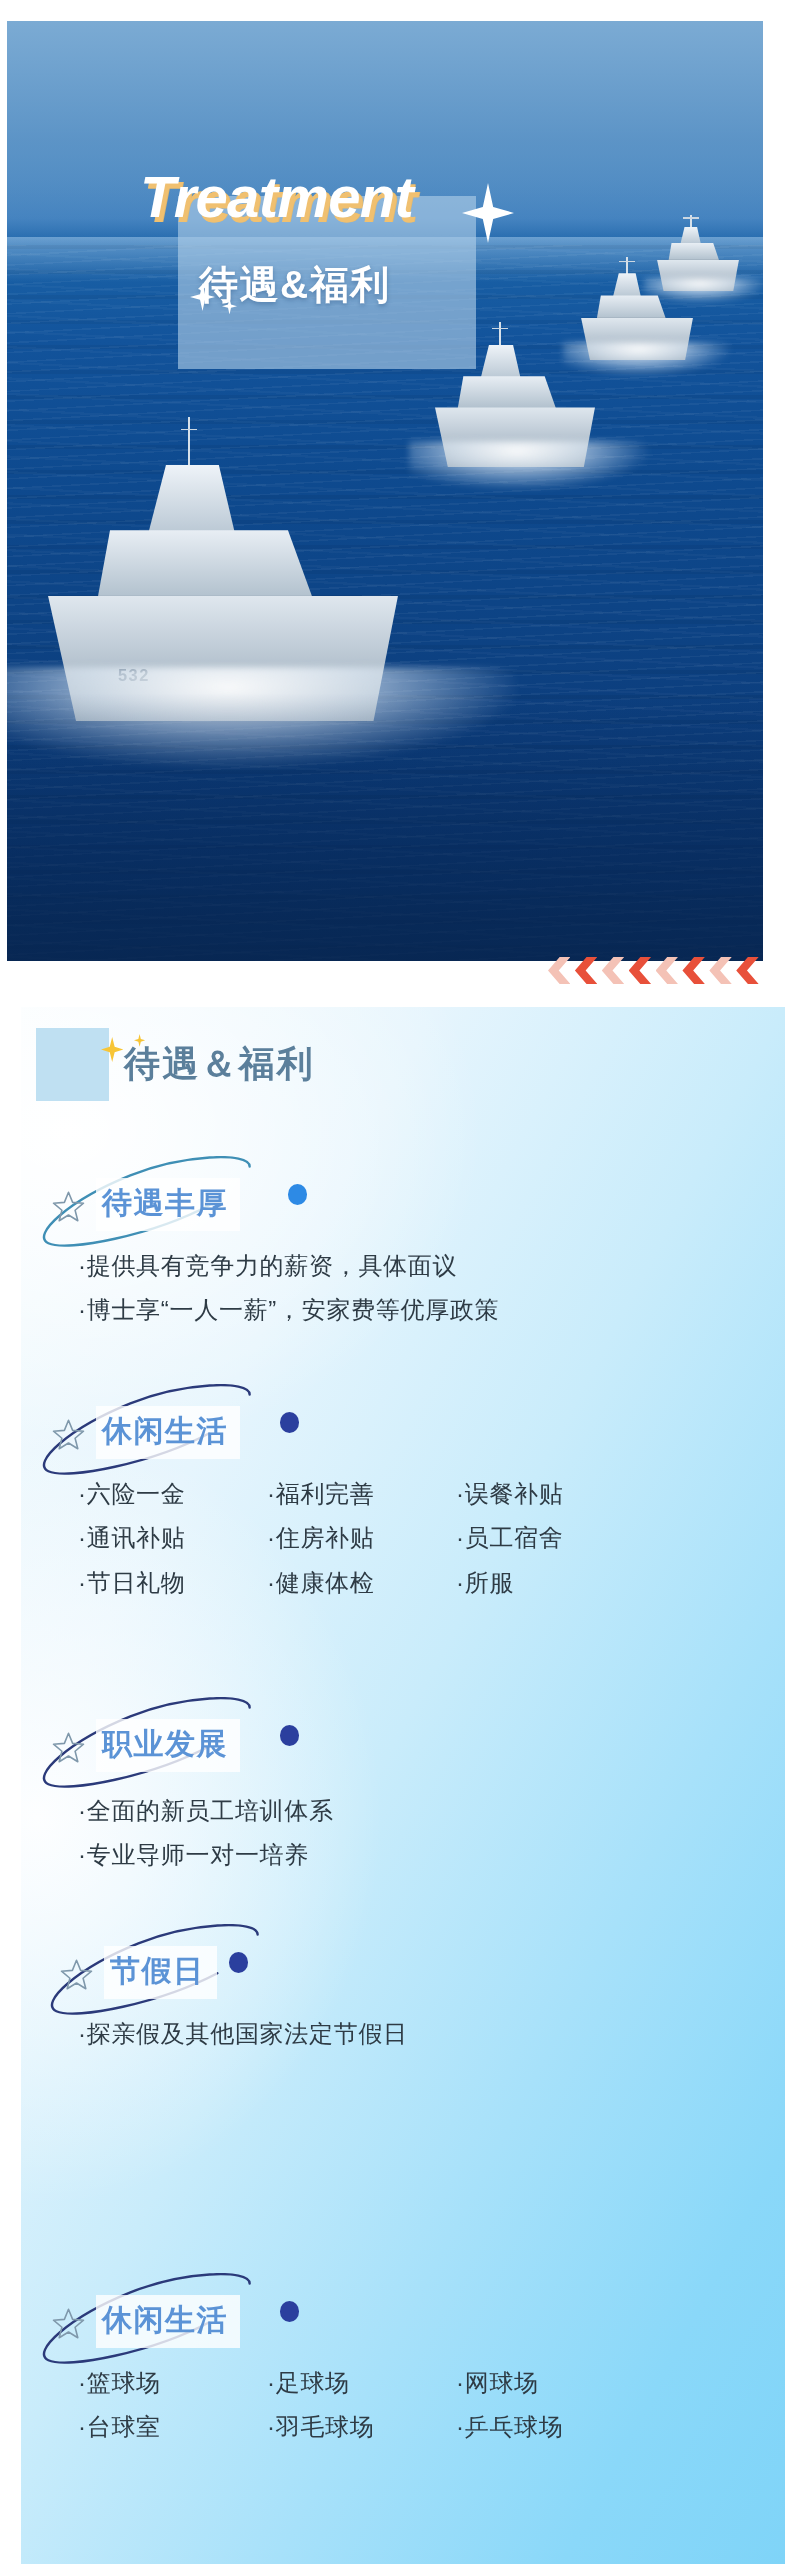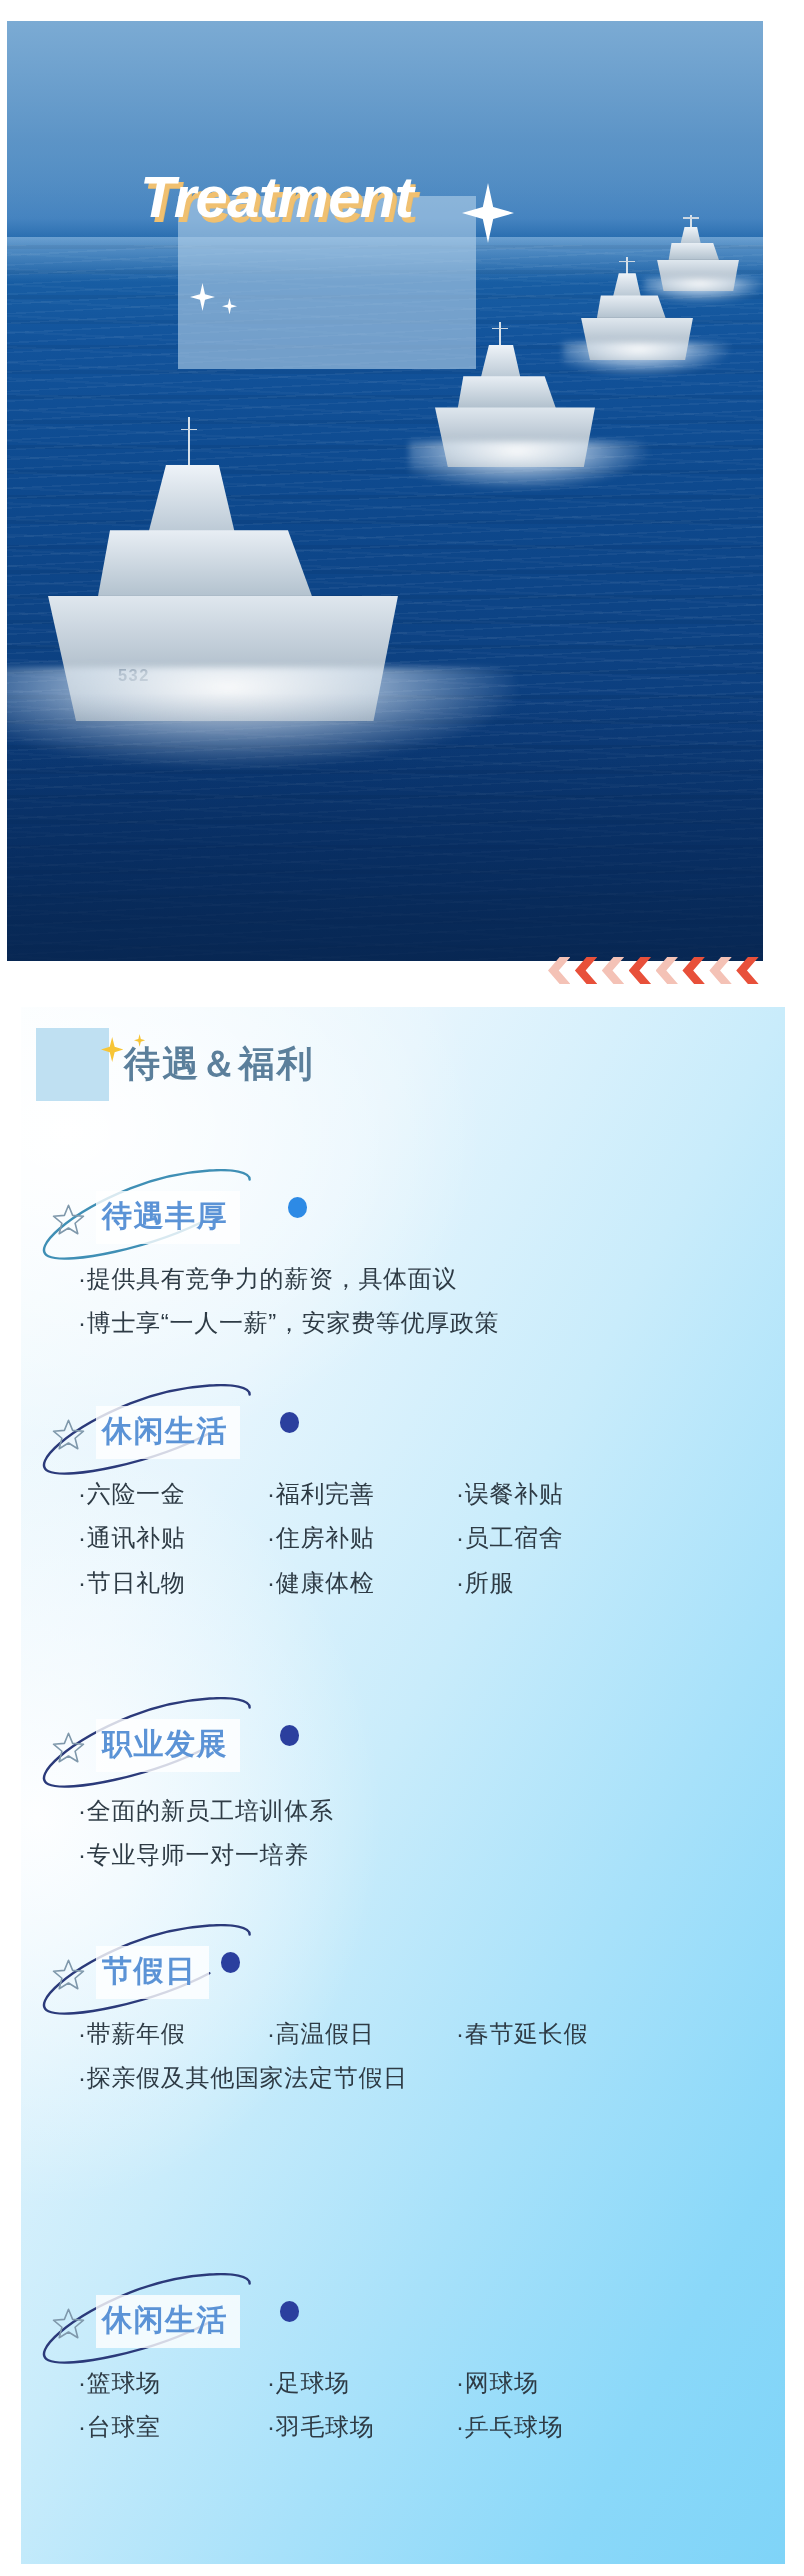--- a/index.html
+++ b/index.html
@@ -221,41 +221,42 @@
     <div class="wake"></div>
   </div>
 
   <div class="darkbottom"></div>
 
   <div class="hero-title-box"></div>
   <div class="spark big"></div>
   <div class="hero-en">Treatment</div>
   <div class="spark mid"></div>
   <div class="spark small"></div>
+  <div class="hero-cn">待遇&amp;福利</div>
 </div>
 
 <div class="chevrons" id="chev-strip">
     <div class="chev pale"></div>
     <div class="chev"></div>
     <div class="chev pale"></div>
     <div class="chev"></div>
     <div class="chev pale"></div>
     <div class="chev"></div>
     <div class="chev pale"></div>
     <div class="chev"></div>
   </div>
 
 <div class="card">
   <div class="sec-head-sq"></div>
   <div class="gold g1"></div>
   <div class="gold g2"></div>
   <div class="sec-head-txt">待遇＆福利</div>
 
   <div id="blocks-root">
-      <div class="block" style="top: 178px; text-decoration: underline;">
+      <div class="block" style="top: 165px; text-decoration: underline;">
         <div class="btitle-wrap">
           <div class="swoosh"><svg viewBox="0 0 330 122" width="246" height="91" fill="none">
               <path d="M300 14 C300 -6 210 -2 140 26 C58 59 6 106 30 117 C56 129 170 106 246 66" stroke="#3f8fb5" stroke-width="3.2" stroke-linecap="round" fill="none"></path>
             </svg></div>
           <div class="star-ic"><svg viewBox="0 0 44 44" width="33" height="33">
               <path d="M22 3 L27.5 16.5 L42 17.6 L30.8 27 L34.4 41 L22 33.3 L9.6 41 L13.2 27 L2 17.6 L16.5 16.5 Z" fill="none" stroke="#7f98ab" stroke-width="2.1" stroke-linejoin="round"></path>
             </svg></div>
           <div class="btitle">待遇丰厚</div>
           <div class="bdot" style="left: 267px; background: rgb(45, 138, 229);"></div>
         </div>
@@ -310,37 +311,32 @@
         </div>
         <div class="bullets" style="top: 81px;">
           <div class="brow">
             <div class="bline bcell wide">·全面的新员工培训体系</div>
           </div>
           <div class="brow">
             <div class="bline bcell wide">·专业导师一对一培养</div>
           </div>
         </div>
       </div>
-      <div class="block" style="top: 933px;">
+      <div class="block" style="top: 933px; padding-left: 8px;">
         <div class="btitle-wrap">
           <div class="swoosh"><svg viewBox="0 0 330 122" width="246" height="91" fill="none">
               <path d="M300 14 C300 -6 210 -2 140 26 C58 59 6 106 30 117 C56 129 170 106 246 66" stroke="#2b3a7a" stroke-width="3.2" stroke-linecap="round" fill="none"></path>
             </svg></div>
           <div class="star-ic"><svg viewBox="0 0 44 44" width="33" height="33">
               <path d="M22 3 L27.5 16.5 L42 17.6 L30.8 27 L34.4 41 L22 33.3 L9.6 41 L13.2 27 L2 17.6 L16.5 16.5 Z" fill="none" stroke="#7f98ab" stroke-width="2.1" stroke-linejoin="round"></path>
             </svg></div>
           <div class="btitle">节假日</div>
           <div class="bdot" style="left: 200px; background: rgb(43, 63, 158);"></div>
         </div>
         <div class="bullets" style="top: 77px;">
-          <div class="brow">
-            <div class="bline bcell">·带薪年假</div>
-            <div class="bline bcell">·高温假日</div>
-            <div class="bline bcell">·春节延长假</div>
-          </div>
           <div class="brow">
             <div class="bline bcell wide">·探亲假及其他国家法定节假日</div>
           </div>
         </div>
       </div>
       <div class="block" style="top: 1282px;">
         <div class="btitle-wrap">
           <div class="swoosh"><svg viewBox="0 0 330 122" width="246" height="91" fill="none">
               <path d="M300 14 C300 -6 210 -2 140 26 C58 59 6 106 30 117 C56 129 170 106 246 66" stroke="#2b3a7a" stroke-width="3.2" stroke-linecap="round" fill="none"></path>
             </svg></div>

